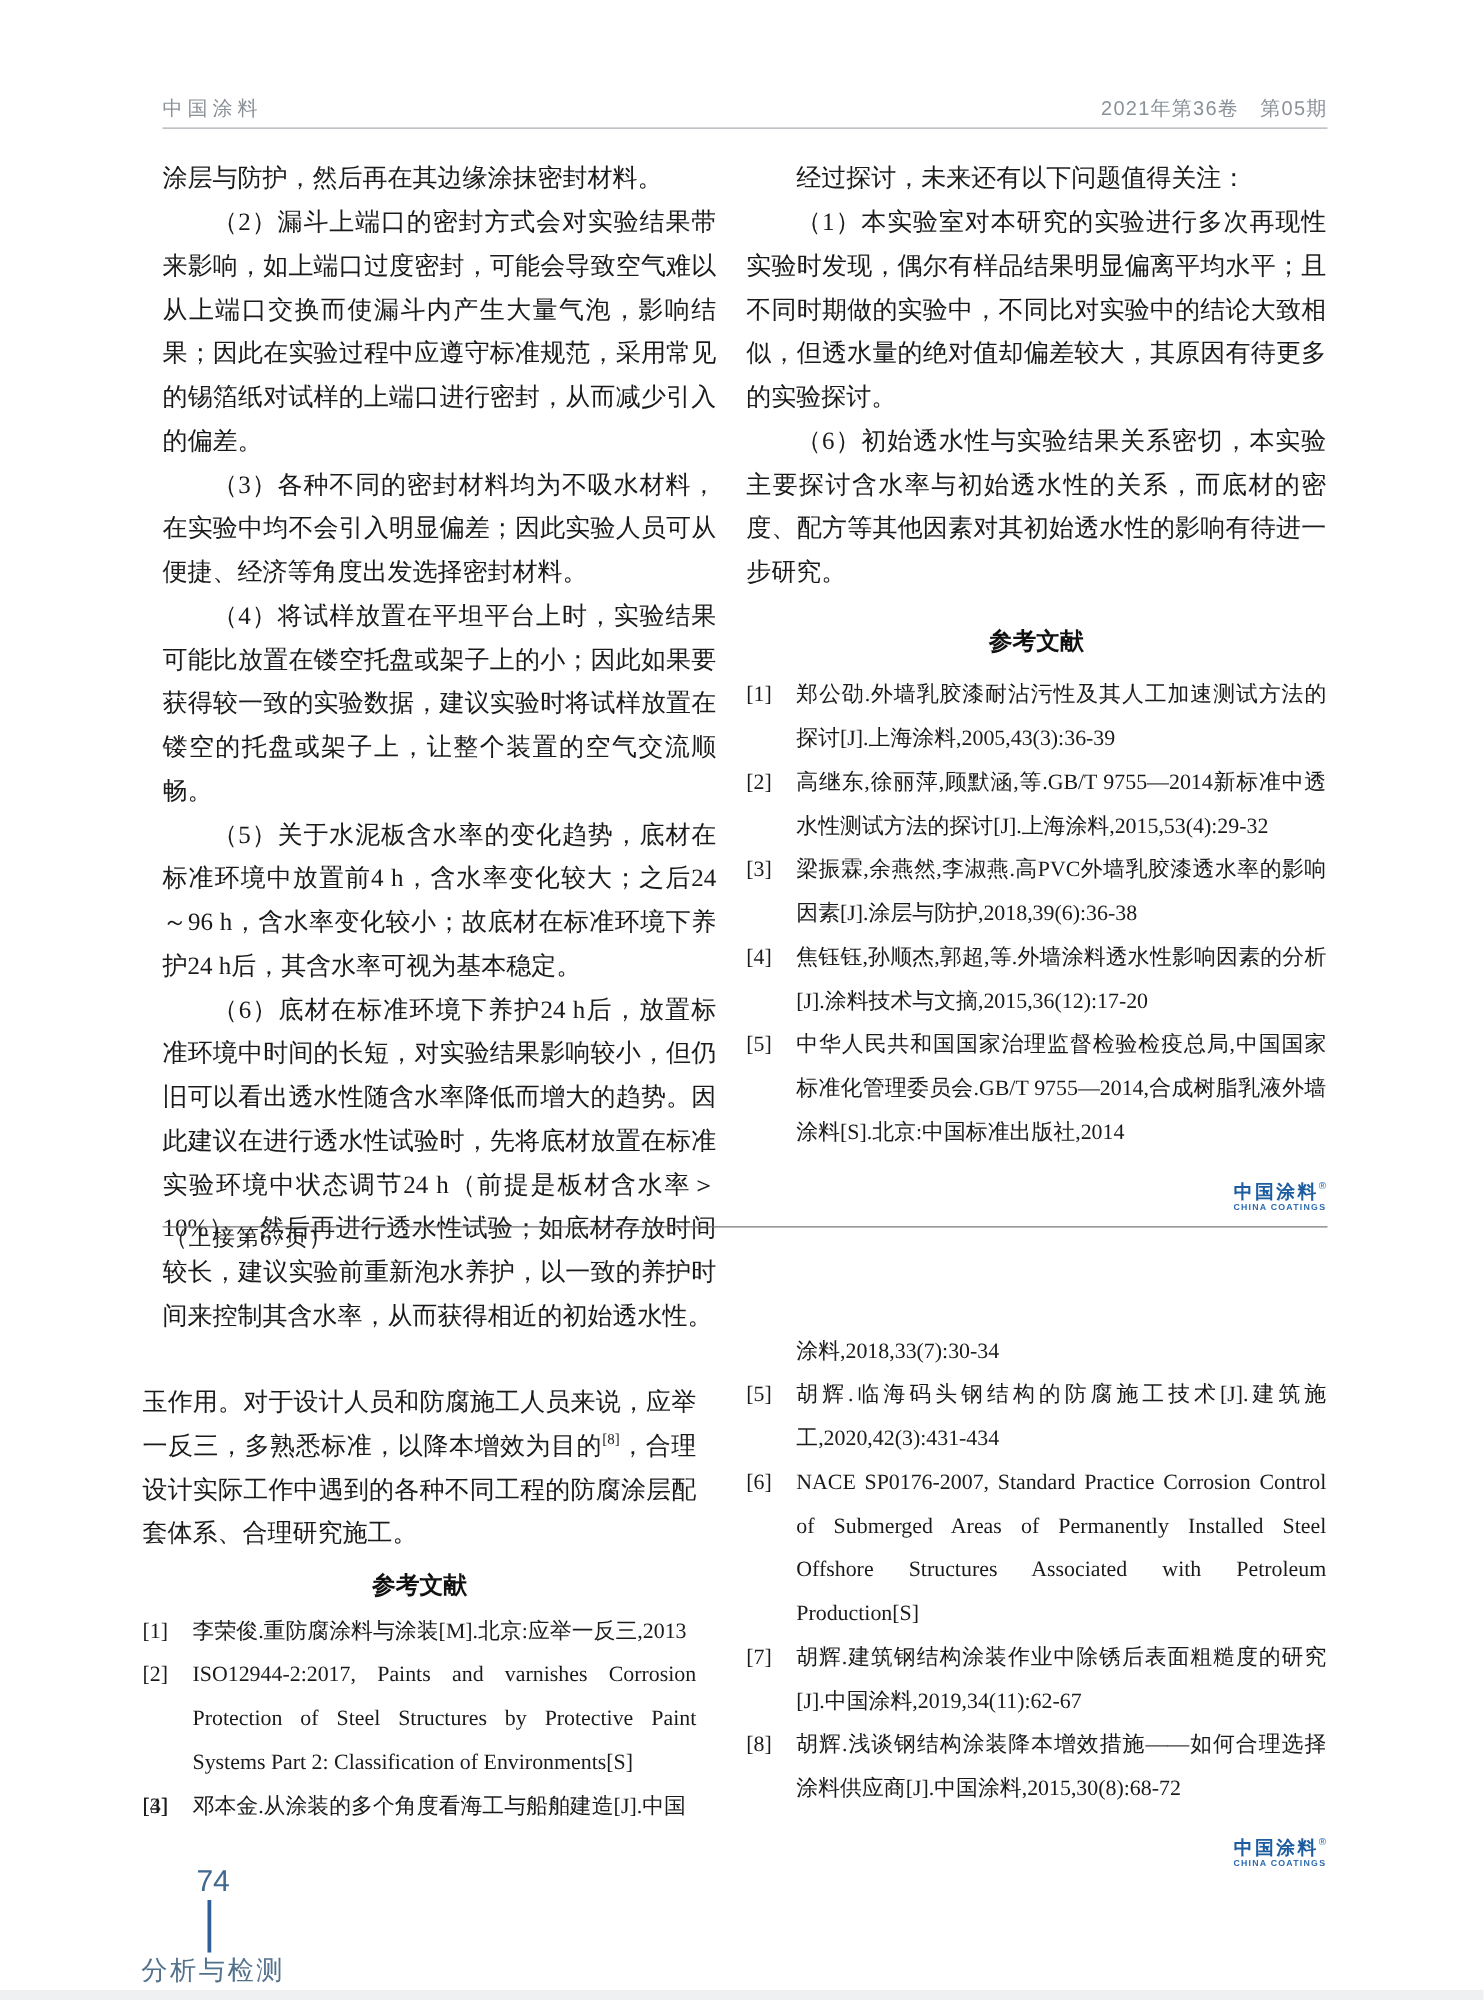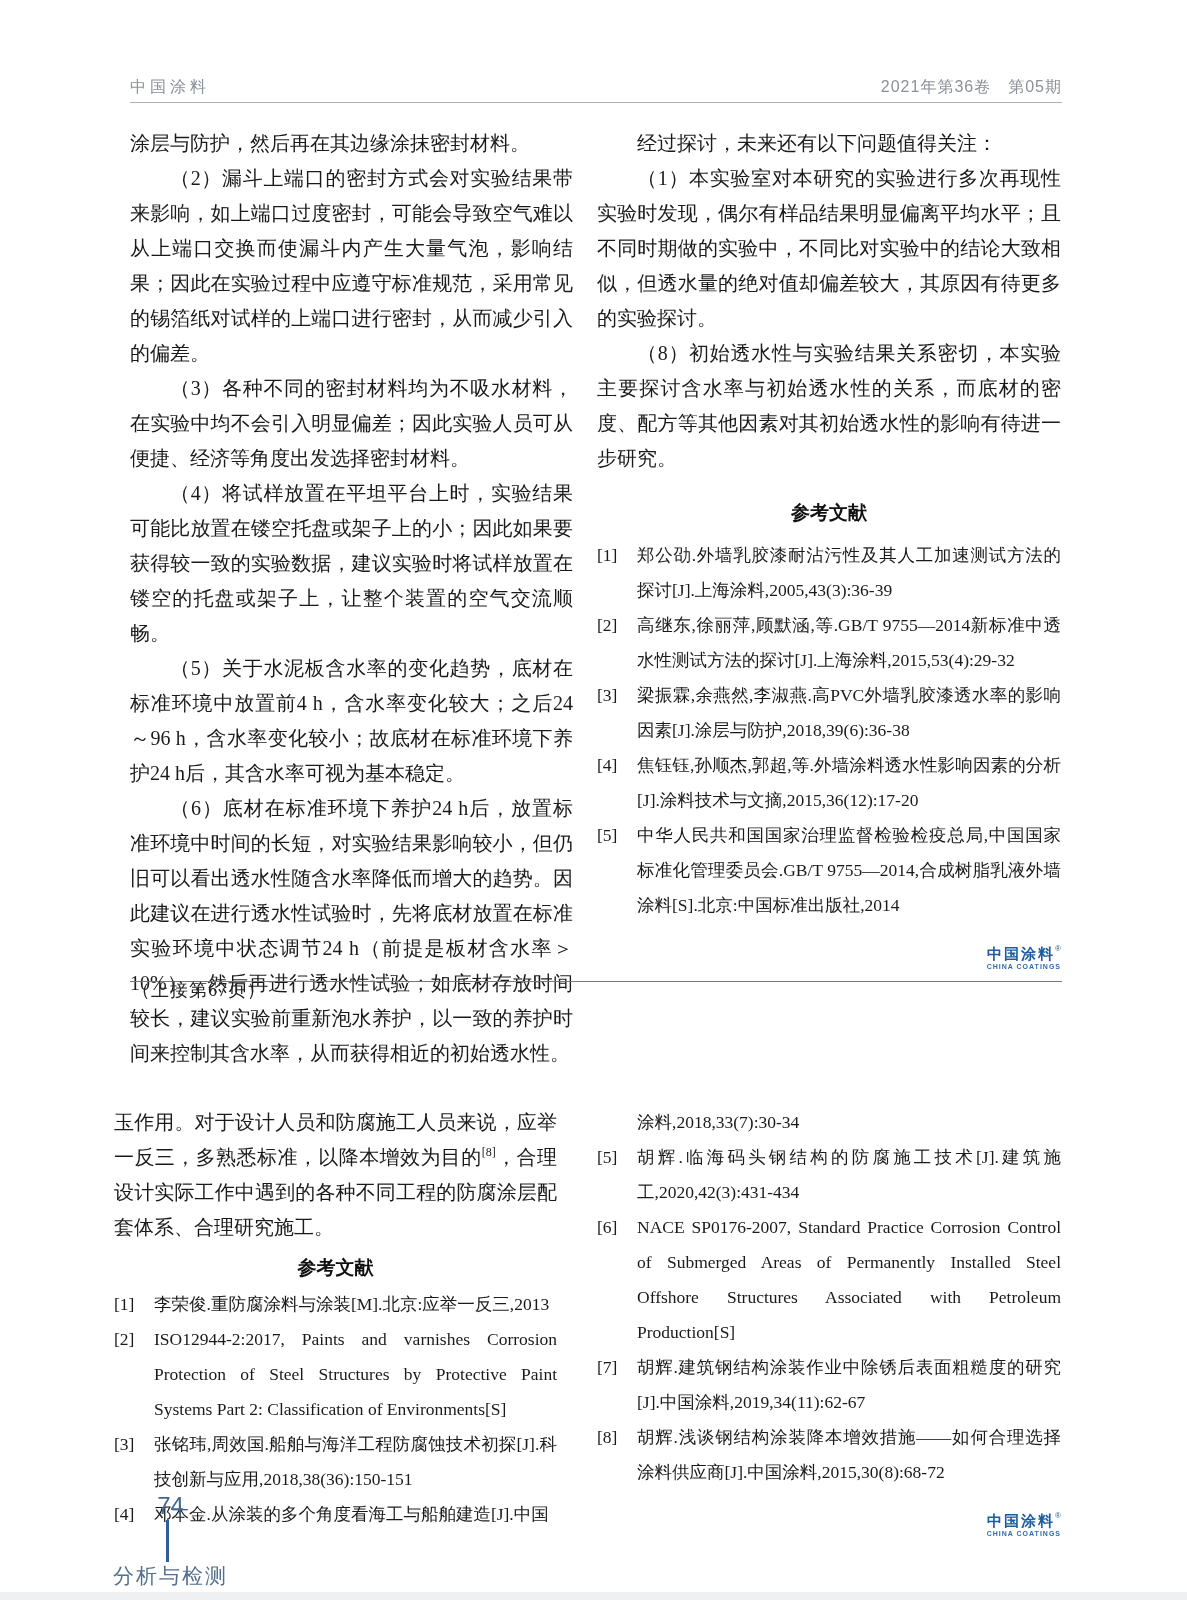--- a/index.html
+++ b/index.html
@@ -17,21 +17,21 @@
     color:#8b9198; font-size:16px; padding-bottom:4px; box-sizing:border-box;
   }
   .journal-name { letter-spacing:4px; }
   .issue-info { letter-spacing:1px; }
 
   
   .col { position:absolute; }
   .a1-left  { left:130px; top:126px; width:443px; }
   .a1-right { left:597px; top:126px; width:464px; }
   .a2-left  { left:114px; top:1105px; width:443px; }
-  .a2-right { left:597px; top:1105px; width:464px; }
+  .a2-right { left:597px; top:1063px; width:464px; }
 
   .col p {
     margin:0; font-size:20px; line-height:35px;
     text-align:justify; text-indent:2em; color:#1a1a1a;
   }
   .col p.cont { text-indent:0; }
   sup { font-size:12px; line-height:0; }
 
   .refs-title {
     text-align:center; font-weight:bold; font-size:19px;
@@ -107,21 +107,21 @@
       </div>
   </div>
 
   <div class="col a1-right">
     <div>
 
         <p>经过探讨，未来还有以下问题值得关注：</p>
 
         <p>（1）本实验室对本研究的实验进行多次再现性实验时发现，偶尔有样品结果明显偏离平均水平；且不同时期做的实验中，不同比对实验中的结论大致相似，但透水量的绝对值却偏差较大，其原因有待更多的实验探讨。</p>
 
-        <p>（8）初始透水性与实验结果关系密切，本实验主要探讨含水率与初始透水性的关系，而底材的密度、配方等其他因素对其初始透水性的影响有待进一步研究。</p>
+        <p>（6）初始透水性与实验结果关系密切，本实验主要探讨含水率与初始透水性的关系，而底材的密度、配方等其他因素对其初始透水性的影响有待进一步研究。</p>
       </div>
     <div class="refs-title">参考文献</div>
     <ul class="ref-list">
 
         <li class="ref-item">
           <span class="ref-label">[1]</span>
           <span>郑公劭.外墙乳胶漆耐沾污性及其人工加速测试方法的探讨[J].上海涂料,2005,43(3):36-39</span>
         </li>
 
         <li class="ref-item">
@@ -164,21 +164,20 @@
           <span>李荣俊.重防腐涂料与涂装[M].北京:应举一反三,2013</span>
         </li>
 
         <li class="ref-item">
           <span class="ref-label">[2]</span>
           <span>ISO12944-2:2017, Paints and varnishes Corrosion Protection of Steel Structures by Protective Paint Systems Part 2: Classification of Environments[S]</span>
         </li>
 
         <li class="ref-item">
           <span class="ref-label">[3]</span>
-          <span>张铭玮,周效国.船舶与海洋工程防腐蚀技术初探[J].科技创新与应用,2018,38(36):150-151</span>
         </li>
 
         <li class="ref-item">
           <span class="ref-label">[4]</span>
           <span>邓本金.从涂装的多个角度看海工与船舶建造[J].中国</span>
         </li>
       </ul>
   </div>
 
   <div class="col a2-right">

